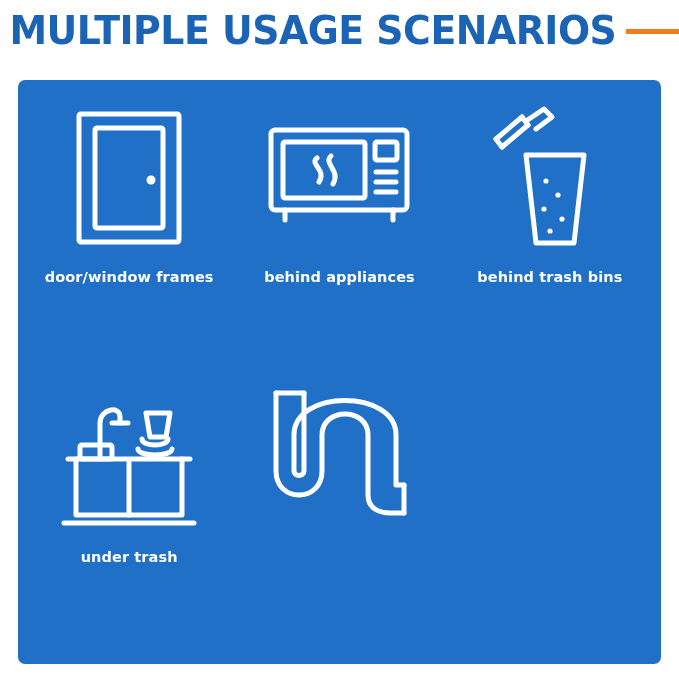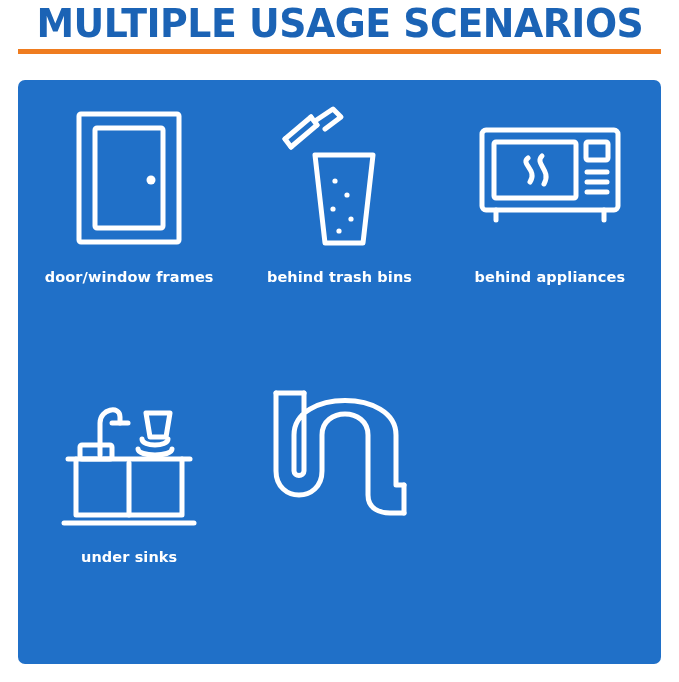--- a/index.html
+++ b/index.html
@@ -20,21 +20,21 @@
     background: #ffffff;
     box-sizing: border-box;
   }
   .header {
     position: absolute;
     left: 0;
     top: 0;
     width: 679px;
     height: 60px;
     display: flex;
-    flex-direction: column;
+    flex-direction: row;
     align-items: center;
     justify-content: flex-start;
   }
   .header-title {
     font-family: "DejaVu Sans", sans-serif;
     font-weight: bold;
     font-size: 39px;
     line-height: 44px;
     letter-spacing: -0.5px;
     color: #1b63b5;
@@ -113,81 +113,81 @@
             <rect x="22" y="20" width="68" height="100" rx="2"></rect>
             <circle cx="78" cy="72" r="4.5" fill="#ffffff" stroke="none"></circle>
           </svg>
         </div>
         <div class="cell-label">door/window frames</div>
       </div>
 
 
       <div class="cell">
         <div class="icon-box">
-          <svg width="124" height="150" viewBox="0 0 124 150" fill="none" stroke="#ffffff" stroke-width="5" stroke-linecap="round" stroke-linejoin="round">
-
-            <path d="M8 36 L34 14"></path>
-            <path d="M14 44 L40 22"></path>
-            <path d="M8 36 L14 44"></path>
-            <path d="M34 14 L40 22"></path>
-            <path d="M38 18 L56 6 L64 14 L48 26"></path>
-
-            <path d="M38 52 L96 52 L86 140 L48 140 Z"></path>
-
-            <circle cx="58" cy="78" r="2.6" fill="#ffffff" stroke="none"></circle>
-            <circle cx="70" cy="92" r="2.6" fill="#ffffff" stroke="none"></circle>
-            <circle cx="56" cy="106" r="2.6" fill="#ffffff" stroke="none"></circle>
-            <circle cx="74" cy="116" r="2.6" fill="#ffffff" stroke="none"></circle>
-            <circle cx="62" cy="128" r="2.6" fill="#ffffff" stroke="none"></circle>
-          </svg>
-        </div>
-        <div class="cell-label">behind trash bins</div>
-      </div>
-
-      <div class="cell">
-        <div class="icon-box">
           <svg width="148" height="120" viewBox="0 0 148 120" fill="none" stroke="#ffffff" stroke-width="5" stroke-linecap="round" stroke-linejoin="round">
             <rect x="6" y="12" width="136" height="80" rx="4"></rect>
             <rect x="18" y="24" width="82" height="56" rx="2"></rect>
             <rect x="110" y="24" width="22" height="18" rx="2"></rect>
             <path d="M111 54 L131 54"></path>
             <path d="M111 64 L131 64"></path>
             <path d="M111 74 L131 74"></path>
             <path d="M52 40 C44 46, 62 52, 54 64"></path>
             <path d="M66 38 C58 46, 76 52, 68 66"></path>
             <path d="M20 92 L20 102"></path>
             <path d="M128 92 L128 102"></path>
           </svg>
         </div>
         <div class="cell-label">behind appliances</div>
       </div>
 
       <div class="cell">
         <div class="icon-box">
+          <svg width="124" height="150" viewBox="0 0 124 150" fill="none" stroke="#ffffff" stroke-width="5" stroke-linecap="round" stroke-linejoin="round">
+
+            <path d="M8 36 L34 14"></path>
+            <path d="M14 44 L40 22"></path>
+            <path d="M8 36 L14 44"></path>
+            <path d="M34 14 L40 22"></path>
+            <path d="M38 18 L56 6 L64 14 L48 26"></path>
+
+            <path d="M38 52 L96 52 L86 140 L48 140 Z"></path>
+
+            <circle cx="58" cy="78" r="2.6" fill="#ffffff" stroke="none"></circle>
+            <circle cx="70" cy="92" r="2.6" fill="#ffffff" stroke="none"></circle>
+            <circle cx="56" cy="106" r="2.6" fill="#ffffff" stroke="none"></circle>
+            <circle cx="74" cy="116" r="2.6" fill="#ffffff" stroke="none"></circle>
+            <circle cx="62" cy="128" r="2.6" fill="#ffffff" stroke="none"></circle>
+          </svg>
+        </div>
+        <div class="cell-label">behind trash bins</div>
+      </div>
+
+      <div class="cell">
+        <div class="icon-box">
           <svg width="150" height="150" viewBox="0 0 150 150" fill="none" stroke="#ffffff" stroke-width="5" stroke-linecap="round" stroke-linejoin="round">
 
             <path d="M46 72 L46 40 C46 26, 66 22, 66 34 L66 40"></path>
             <path d="M58 40 L74 40"></path>
 
             <path d="M14 76 L136 76"></path>
 
             <rect x="26" y="62" width="32" height="14" rx="2"></rect>
 
             <path d="M84 66 C84 74, 118 74, 118 66"></path>
             <path d="M88 56 C88 64, 114 64, 114 56"></path>
 
             <path d="M92 30 L116 30 L112 54 L96 54 Z"></path>
 
             <path d="M22 76 L22 132 L128 132 L128 76"></path>
             <path d="M75 80 L75 132"></path>
 
             <path d="M10 140 L140 140"></path>
           </svg>
         </div>
-        <div class="cell-label">under sinks</div>
+        <div class="cell-label">under trash</div>
       </div>
 
       <div class="cell">
         <div class="icon-box">
           <svg width="150" height="145" viewBox="0 0 150 145" fill="none" stroke="#ffffff" stroke-width="5" stroke-linecap="round" stroke-linejoin="round">
 
             <path d="M12 8 L12 86 C12 118, 58 118, 58 86 L58 50 C58 22, 104 22, 104 50 L104 110 C104 124, 116 128, 126 128 L140 128"></path>
 
             <path d="M40 8 L40 86 C40 92, 30 92, 30 86 L30 50 C30 4, 132 4, 132 50 L132 100 L140 100"></path>
 

